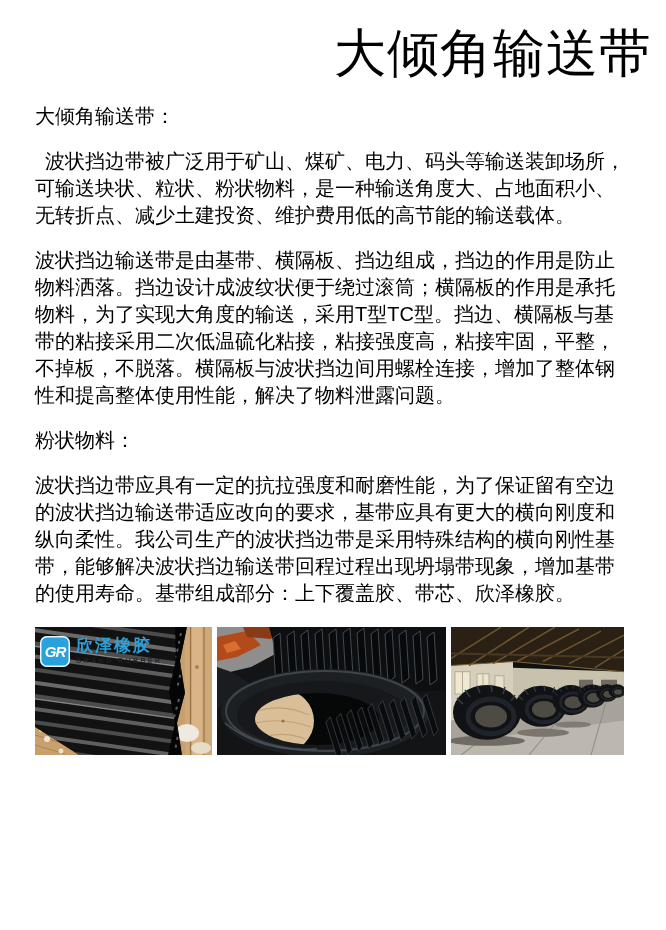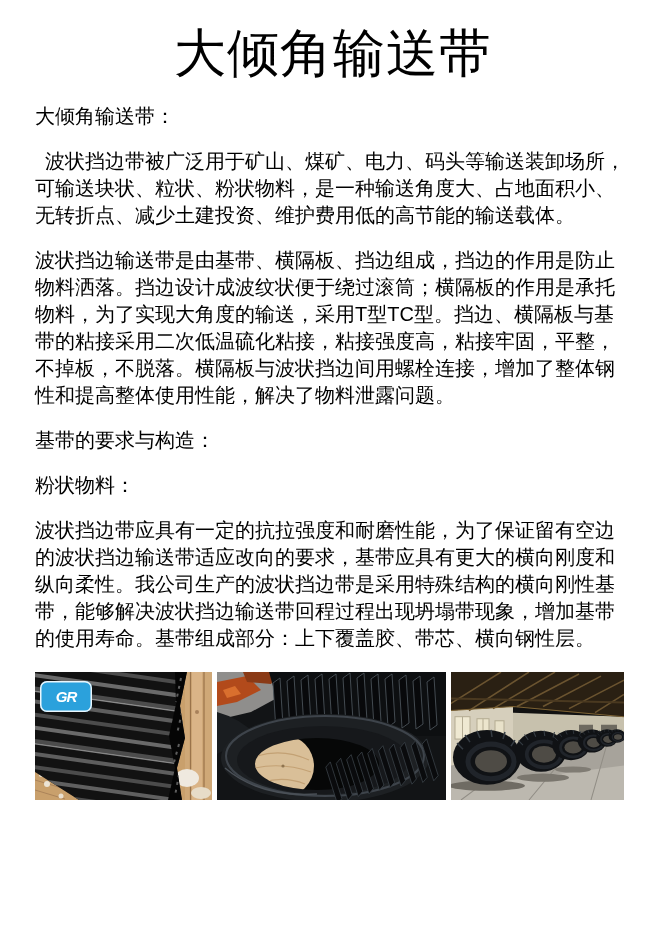--- a/index.html
+++ b/index.html
@@ -2,22 +2,22 @@
 <html><head>
 <meta charset="utf-8">
 <style>
   html, body { margin: 0; padding: 0; }
   body {
     width: 666px; height: 930px; overflow: hidden;
     background: #ffffff; color: #000000;
     font-family: "Liberation Sans", "DejaVu Sans", sans-serif;
   }
   h1.page-title {
-    margin: 24px 0 0 0;
-    text-align: center;
+    margin: 24px 14px 0 0;
+    text-align: right;
     font-size: 52px;
     line-height: 58px;
     font-weight: 500;
     letter-spacing: 1px;
   }
   .content {
     margin: 21px 35px 0 35px;
     font-size: 20px;
     line-height: 27px;
     word-break: break-all;
@@ -42,21 +42,21 @@
   .photo-2 { width: 229px; }
   .photo-3 { width: 173px; }
   figure.photo svg { display: block; width: 100%; height: 100%; }
 
   
   .brand-logo {
     position: absolute; left: 5px; top: 9px;
     display: flex; align-items: flex-start; gap: 6px;
   }
   .brand-mark {
-    width: 52px; height: 31px;
+    width: 30px; height: 31px;
     background: #2ba1dc;
     border-radius: 7px;
     color: #ffffff;
     font-weight: bold;
     font-size: 15px;
     letter-spacing: -1px;
     display: flex; align-items: center; justify-content: center;
     box-shadow: inset 0 0 0 1.5px rgba(255,255,255,0.9);
     font-style: italic;
   }
@@ -79,23 +79,22 @@
 </style>
 </head>
 <body>
 
 <h1 class="page-title">大倾角输送带</h1>
 
 <main class="content">
   <p class="para">大倾角输送带：</p>
   <p class="para"> 波状挡边带被广泛用于矿山、煤矿、电力、码头等输送装卸场所，可输送块状、粒状、粉状物料，是一种输送角度大、占地面积小、无转折点、减少土建投资、维护费用低的高节能的输送载体。</p>
   <p class="para">波状挡边输送带是由基带、横隔板、挡边组成，挡边的作用是防止物料洒落。挡边设计成波纹状便于绕过滚筒；横隔板的作用是承托物料，为了实现大角度的输送，采用T型TC型。挡边、横隔板与基带的粘接采用二次低温硫化粘接，粘接强度高，粘接牢固，平整，不掉板，不脱落。横隔板与波状挡边间用螺栓连接，增加了整体钢性和提高整体使用性能，解决了物料泄露问题。</p>
-  <p class="para">基带的要求与构造：</p>
   <p class="para">粉状物料：</p>
-  <p class="para">波状挡边带应具有一定的抗拉强度和耐磨性能，为了保证留有空边的波状挡边输送带适应改向的要求，基带应具有更大的横向刚度和纵向柔性。我公司生产的波状挡边带是采用特殊结构的横向刚性基带，能够解决波状挡边输送带回程过程出现坍塌带现象，增加基带的使用寿命。基带组成部分：上下覆盖胶、带芯、横向钢性层。</p>
+  <p class="para">波状挡边带应具有一定的抗拉强度和耐磨性能，为了保证留有空边的波状挡边输送带适应改向的要求，基带应具有更大的横向刚度和纵向柔性。我公司生产的波状挡边带是采用特殊结构的横向刚性基带，能够解决波状挡边输送带回程过程出现坍塌带现象，增加基带的使用寿命。基带组成部分：上下覆盖胶、带芯、欣泽橡胶。</p>
 
   <div class="gallery">
 
     <figure class="photo photo-1">
       <svg viewBox="0 0 177 128" preserveAspectRatio="none">
         <rect width="177" height="128" fill="#c9a06c"></rect>
         <rect x="150" y="0" width="27" height="128" fill="#cfa877"></rect>
         <path d="M155.5,0 V128 M169,0 V128" stroke="#9a734a" stroke-width="1.2"></path>
         <rect x="157" y="0" width="10" height="128" fill="#dab487"></rect>
         <circle cx="162" cy="40" r="2" fill="#a8815a"></circle>
@@ -127,20 +126,24 @@
             <rect x="-30" y="117" width="240" height="4" fill="#606060"></rect>
             <rect x="-30" y="130" width="240" height="4" fill="#4c4c4c"></rect>
             <rect x="-30" y="143" width="240" height="4" fill="#585858"></rect>
           </g>
           <path d="M140,0 L152,0 L145,34 L150,66 L142,96 L147,128 L133,128 L140,96 L134,64 L141,32 Z" fill="#050505"></path>
           <path d="M146,6 L141,30 M147,40 L142,62 M144,72 L138,94 M144,102 L140,124" stroke="#5d5d5d" stroke-width="2" stroke-dasharray="3 5"></path>
         </g>
       </svg>
       <div class="brand-logo">
         <div class="brand-mark">GR</div>
+        <div class="brand-text">
+          <div class="brand-cn">欣泽橡胶</div>
+          <div class="brand-en">GRAND RUBBER</div>
+        </div>
       </div>
     </figure>
 
     <figure class="photo photo-2">
       <svg viewBox="0 0 229 128" preserveAspectRatio="none">
         <defs>
           <path id="fin2" d="M0,5 L7,0 L10,48 L3,53 Z"></path>
           <clipPath id="hole2">
               <ellipse cx="100" cy="92" rx="62" ry="26"></ellipse>
             </clipPath>

